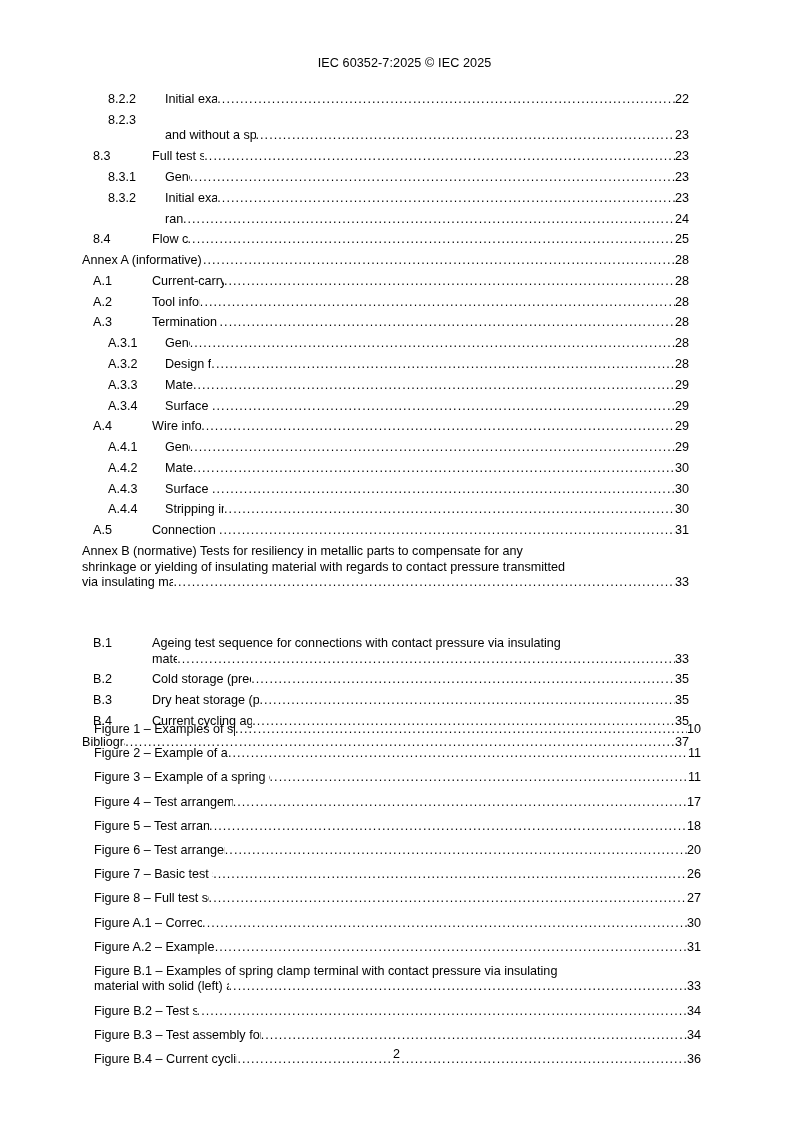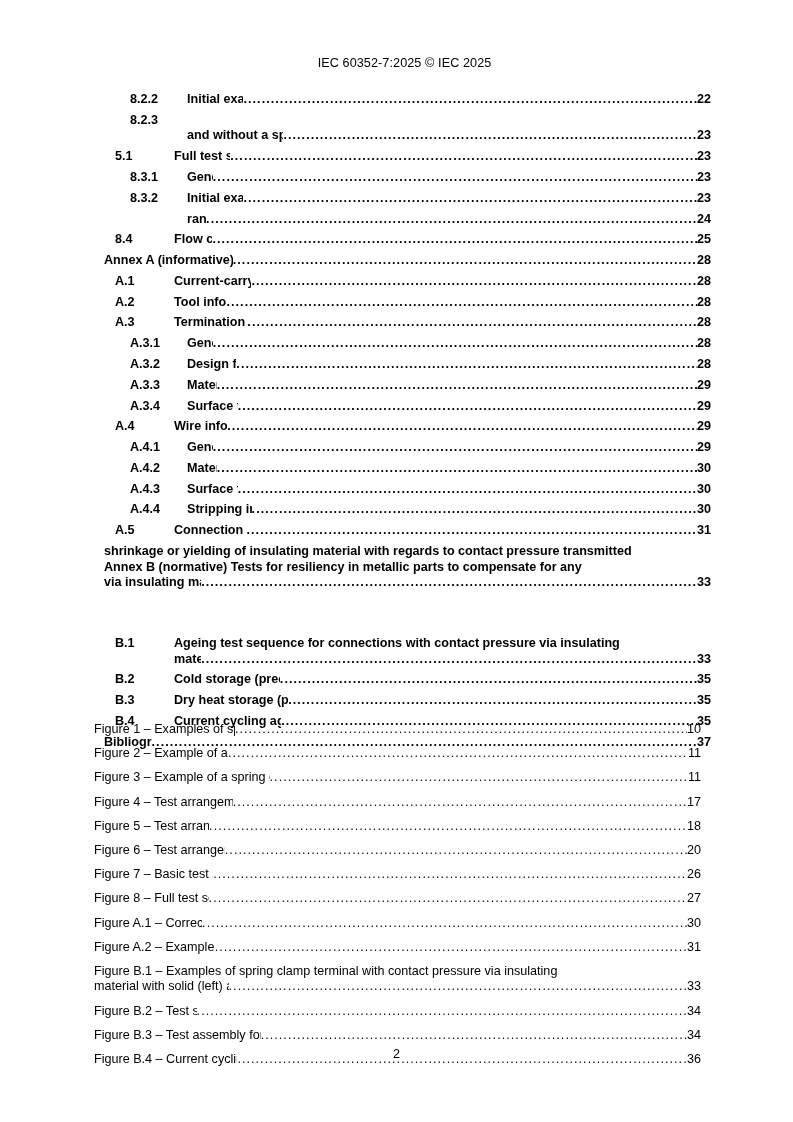--- a/index.html
+++ b/index.html
@@ -27,24 +27,23 @@
     width: 793px;
     text-align: center;
     font-size: 12.6px;
     letter-spacing: 0.1px;
     color: #000;
   }
 
   
   .content {
     position: absolute;
-    left: 104px;
+    left: 82px;
     top: 92px;
     width: 607px;
-    font-weight: bold;
   }
 
   
   .toc-line {
     display: flex;
     align-items: flex-end;
     font-size: 12.6px;
     line-height: 15.6px;
     margin-bottom: 5.2px;
     color: #000;
@@ -170,21 +169,21 @@
           </div>
           <div class="row cont" style="margin-left: 83px;">
             <span class="toc-body">
               <span class="toc-text">and without a specified wire range</span>
               <span class="leader"></span>
               <span class="toc-page">23</span>
             </span>
           </div>
         </div>
         <div class="toc-line lvl2">
-          <span class="toc-num">5.1</span>
+          <span class="toc-num">8.3</span>
           <span class="toc-body">
             <span class="toc-text">Full test schedule</span>
             <span class="leader"></span>
             <span class="toc-page">23</span>
           </span>
         </div>
         <div class="toc-line lvl3">
           <span class="toc-num">8.3.1</span>
           <span class="toc-body">
             <span class="toc-text">General </span>
@@ -322,22 +321,22 @@
         </div>
         <div class="toc-line lvl2">
           <span class="toc-num">A.5</span>
           <span class="toc-body">
             <span class="toc-text">Connection information </span>
             <span class="leader"></span>
             <span class="toc-page">31</span>
           </span>
         </div>
         <div class="annex-block">
+          <div>Annex B (normative)  Tests for resiliency in metallic parts to compensate for any</div>
           <div>shrinkage or yielding of insulating material with regards to contact pressure transmitted</div>
-          <div>Annex B (normative)  Tests for resiliency in metallic parts to compensate for any</div>
           <div class="lastrow">
             <span class="toc-body">
               <span class="toc-text">via insulating material (CoPI)</span>
               <span class="leader"></span>
               <span class="toc-page">33</span>
             </span>
           </div>
         </div>
         <div class="toc-wrap toc-wrap-l2">
           <div class="row">

